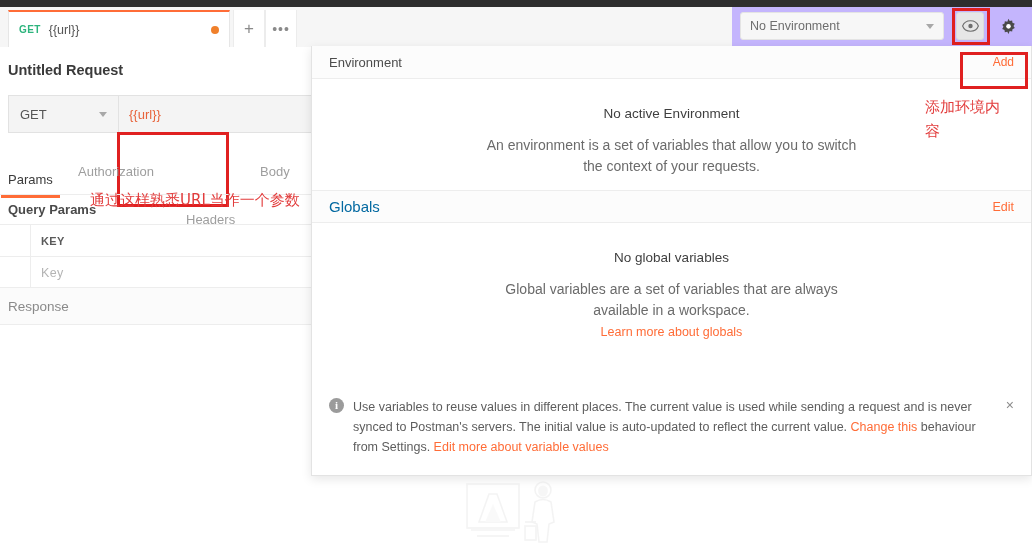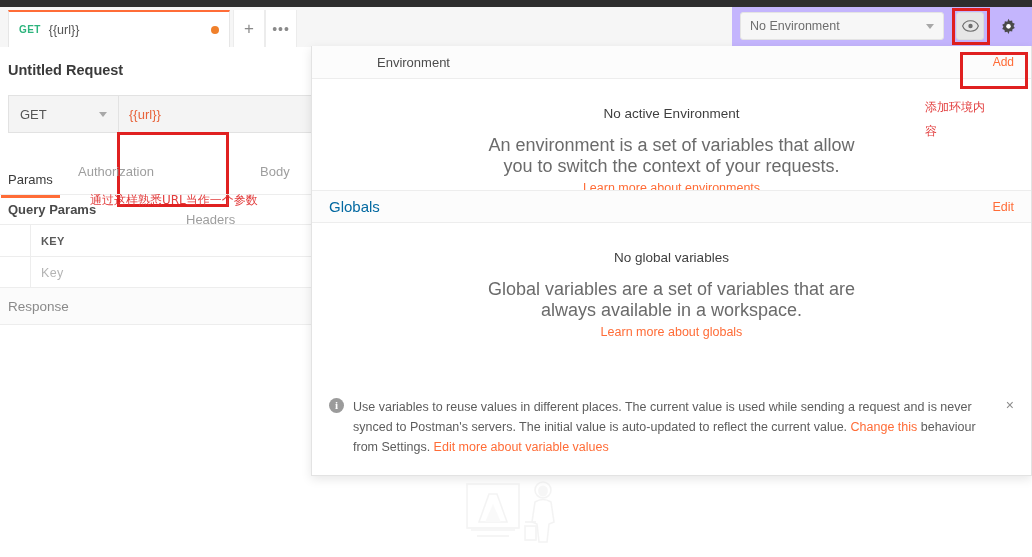--- a/index.html
+++ b/index.html
@@ -282,21 +282,20 @@
     display: flex;
     align-items: center;
     padding: 0 17px;
     box-sizing: border-box;
     background: #fcfcfc;
   }
   .panel-head .ph-title {
     flex: 1;
     font-size: 13px;
     color: #4c4c4c;
-    margin-left: 48px;
   }
   .panel-head .ph-action {
     font-size: 12px;
     color: #ff6c37;
   }
   .hl-add {
     position: absolute;
     left: 648px; top: 6px;
     width: 68px; height: 37px;
     border: 3px solid #e02020;
@@ -307,21 +306,21 @@
   .empty-block {
     text-align: center;
     padding-top: 27px;
   }
   .empty-title {
     font-size: 13.5px;
     color: #3f3f3f;
     margin-bottom: 14px;
   }
   .empty-desc {
-    font-size: 18px;
+    font-size: 14px;
     color: #6b6b6b;
     line-height: 21px;
     width: 370px;
     margin: 0 auto 4px auto;
   }
   .empty-link {
     font-size: 12.5px;
     color: #ff6c37;
   }
 
@@ -386,21 +385,21 @@
     color: #8c8c8c;
     font-size: 14px;
     line-height: 16px;
   }
 
   
   .cn {
     position: absolute;
     color: #e23c3c;
     font-family: "DejaVu Sans", sans-serif;
-    font-size: 12px;
+    font-size: 15px;
     line-height: 24px;
     white-space: pre-line;
   }
   .cn-url { left: 90px; top: 188px; }
   .cn-env { left: 925px; top: 95px; width: 100px; }
 
   
   .watermark {
     position: absolute;
     left: 455px; top: 478px;
@@ -484,21 +483,20 @@
 <div class="envpanel">
   <div class="panel-head">
     <span class="ph-title">Environment</span>
     <span class="ph-action">Add</span>
   </div>
   <div class="hl-add"></div>
 
   <div class="empty-block">
     <div class="empty-title">No active Environment</div>
     <div class="empty-desc">An environment is a set of variables that allow you to switch the context of your requests.</div>
-    <div class="empty-link">Learn more about environments</div>
   </div>
 
   <div class="globals-section">
     <div class="globals-head">
       <span class="gh-title">Globals</span>
       <span class="gh-action">Edit</span>
     </div>
     <div class="empty-block">
       <div class="empty-title">No global variables</div>
       <div class="empty-desc">Global variables are a set of variables that are always available in a workspace.</div>

